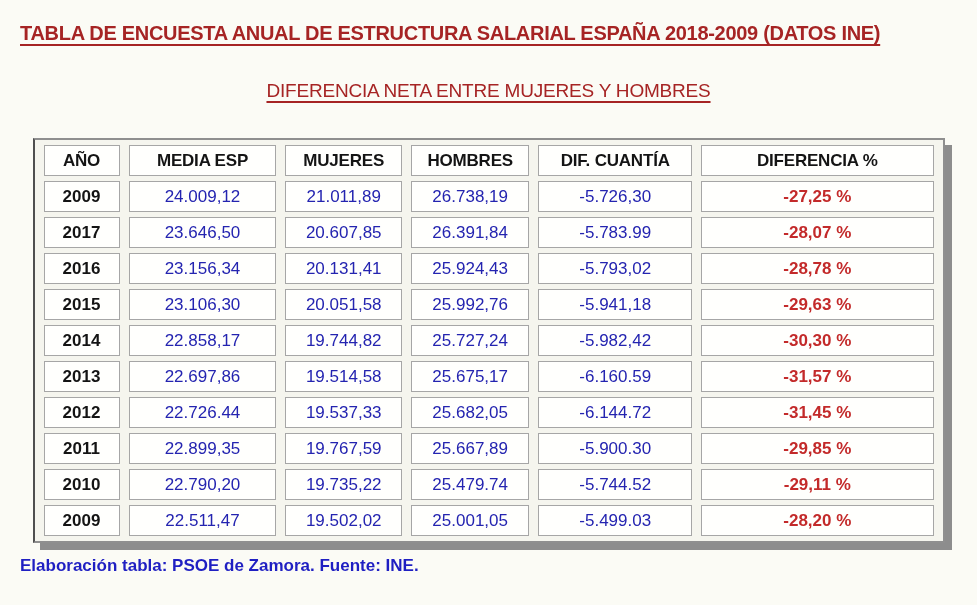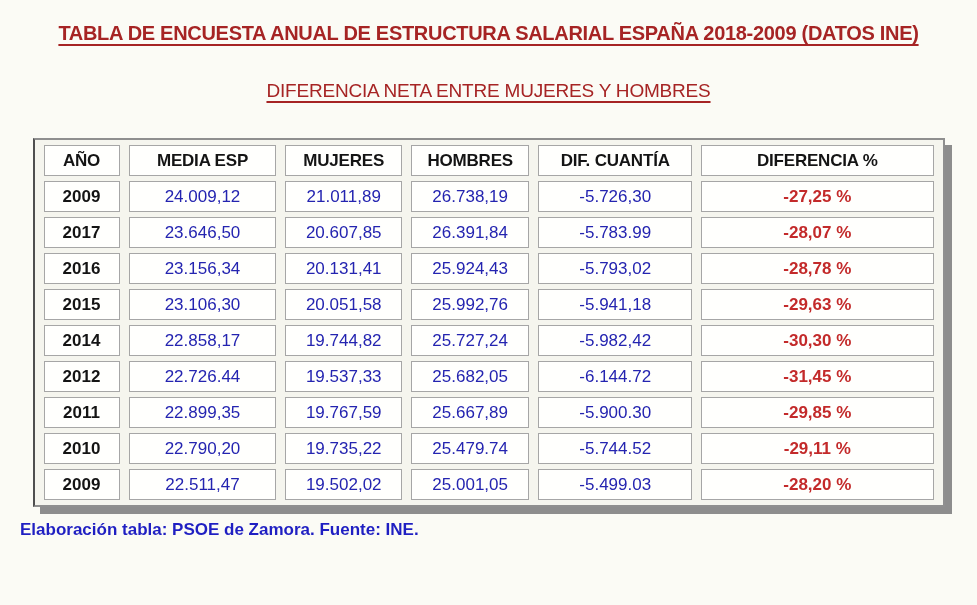--- a/index.html
+++ b/index.html
@@ -8,21 +8,20 @@
   }
   body {
     width: 977px;
     height: 605px;
     background: #fbfbf5;
     font-family: "Liberation Sans", sans-serif;
     overflow: hidden;
   }
   .page-title {
     margin: 22px 20px 0;
-    text-align: center;
     font-size: 20px;
     font-weight: bold;
     letter-spacing: -0.3px;
     color: var(--title-red, #a62424);
     text-decoration: underline;
     text-decoration-thickness: 2px;
     text-underline-offset: 4px;
   }
   .page-subtitle {
     margin: 35px 20px 0;
@@ -151,20 +150,28 @@
           </tr>
           <tr>
             <td class="col-year">2014</td>
             <td class="col-num">22.858,17</td>
             <td class="col-num">19.744,82</td>
             <td class="col-num">25.727,24</td>
             <td class="col-num">-5.982,42</td>
             <td class="col-pct">-30,30 %</td>
           </tr>
           <tr>
+            <td class="col-year">2013</td>
+            <td class="col-num">22.697,86</td>
+            <td class="col-num">19.514,58</td>
+            <td class="col-num">25.675,17</td>
+            <td class="col-num">-6.160.59</td>
+            <td class="col-pct">-31,57 %</td>
+          </tr>
+          <tr>
             <td class="col-year">2012</td>
             <td class="col-num">22.726.44</td>
             <td class="col-num">19.537,33</td>
             <td class="col-num">25.682,05</td>
             <td class="col-num">-6.144.72</td>
             <td class="col-pct">-31,45 %</td>
           </tr>
           <tr>
             <td class="col-year">2011</td>
             <td class="col-num">22.899,35</td>

